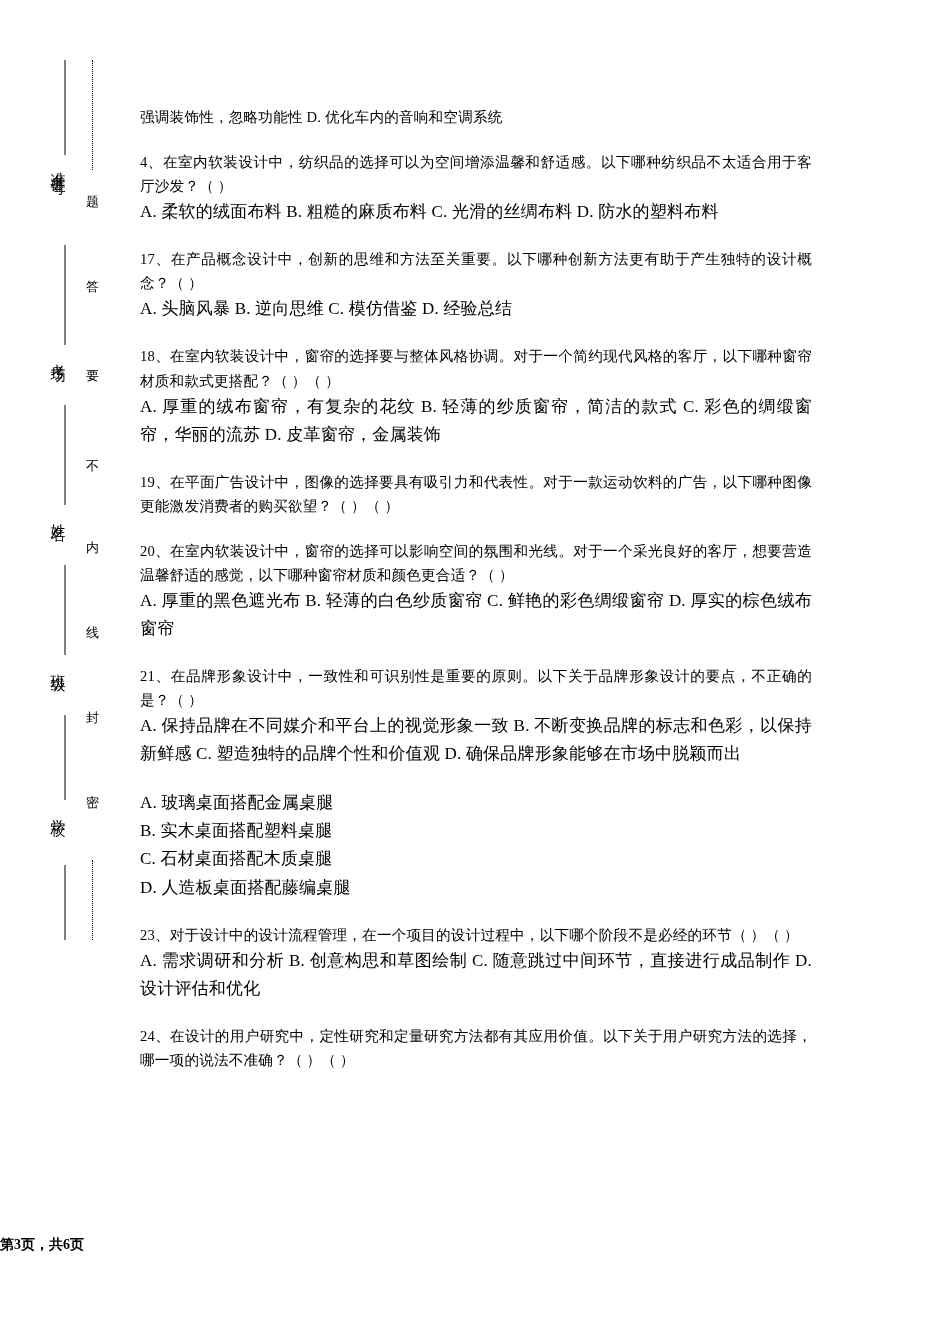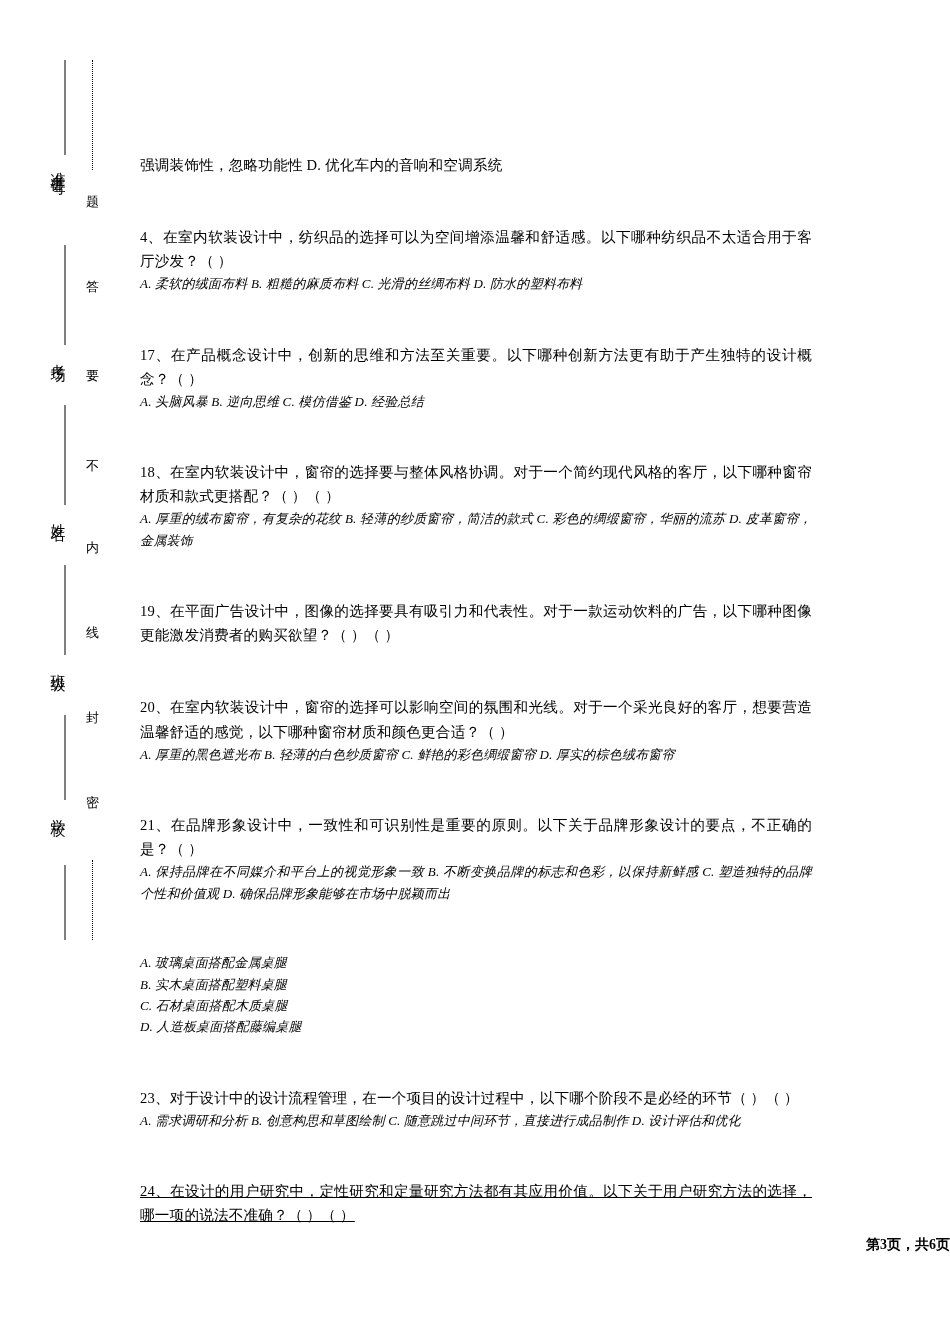--- a/index.html
+++ b/index.html
@@ -79,41 +79,38 @@
   }
   .para {
     font-size: 14.6px;
     line-height: 1.65;
     text-align: justify;
     margin: 0 0 0 0;
     letter-spacing: 0.2px;
   }
   .block {
     margin-bottom: 21px;
-    margin-top: 48px;
   }
   .block.tight {
     margin-bottom: 19px;
-    text-decoration: underline;
   }
   .opt-line {
-    font-size: 13px;
+    font-size: 17px;
     line-height: 1.65;
     text-align: justify;
     letter-spacing: 0.2px;
-    font-style: italic;
   }
 
   
   .footer {
     position: absolute;
     left: 0;
     right: 0;
     bottom: 90px;
-    text-align: right;
+    text-align: left;
     font-size: 14px;
     font-weight: bold;
     font-family: "Liberation Serif", "DejaVu Serif", serif;
   }
 </style>
 </head>
 <body>
 
 <div class="page">
 

